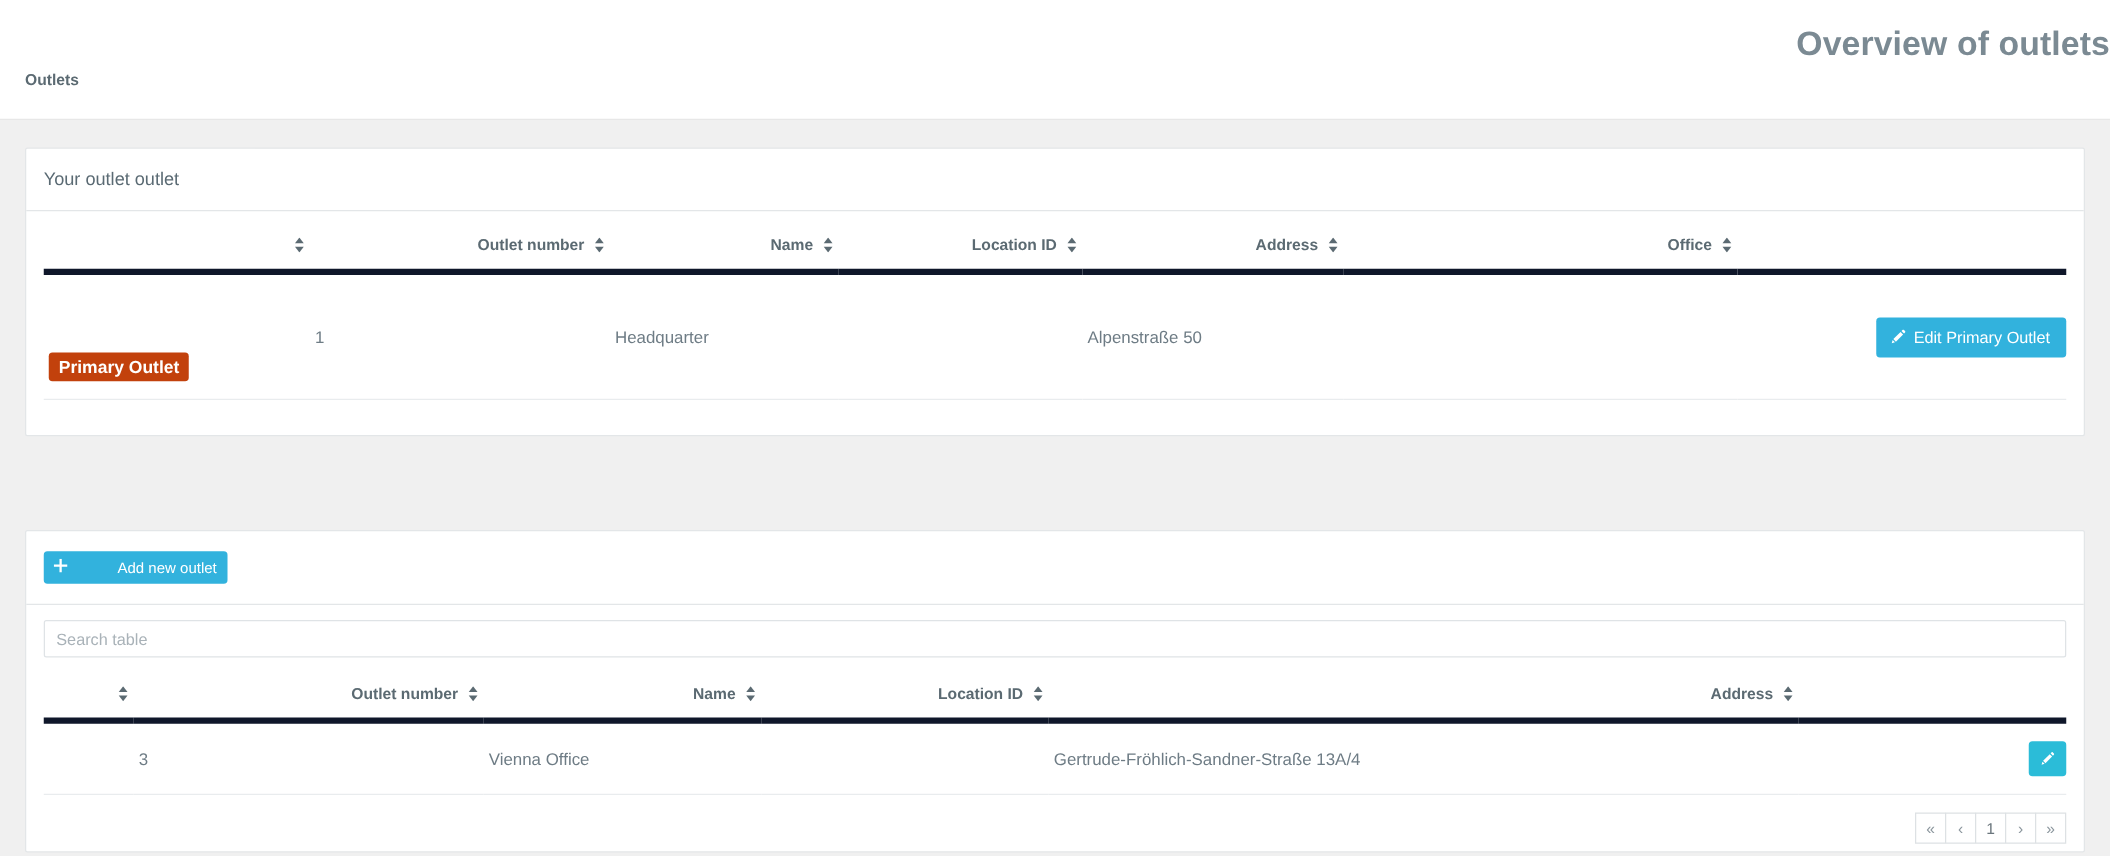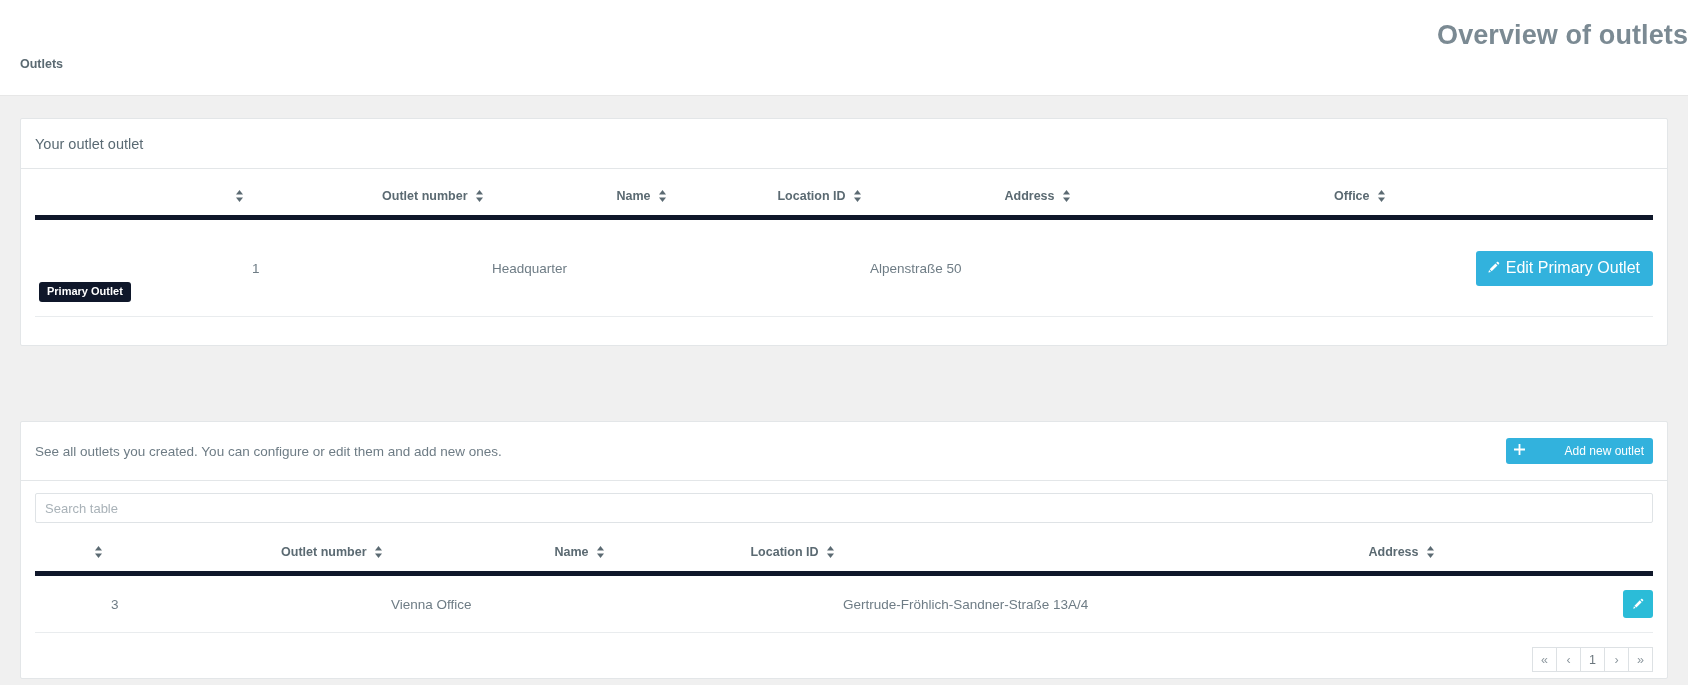--- a/index.html
+++ b/index.html
@@ -92,42 +92,42 @@
     margin-left: 4px;
     vertical-align: middle;
     position: relative;
     top: -1px;
   }
   .sort-icon svg { display: block; }
 
   
   .badge-primary-outlet {
     display: inline-block;
-    background: #0f172a;
+    background: #c2410c;
     color: #ffffff;
-    font-size: 11px;
+    font-size: 14px;
     font-weight: bold;
     padding: 4px 8px 5px 8px;
     border-radius: 3px;
     line-height: 1;
     white-space: nowrap;
     margin-top: 48px;
   }
 
   
   .btn {
     display: inline-flex;
     align-items: center;
     gap: 6px;
     background: #32b2dd;
     color: #ffffff;
     border: none;
     border-radius: 3px;
     font-family: "Liberation Sans", sans-serif;
-    font-size: 16px;
+    font-size: 13px;
     line-height: 1;
     padding: 9px 13px 10px 11px;
     cursor: pointer;
     white-space: nowrap;
   }
   .btn.btn-sm {
     font-size: 12px;
     padding: 6px 9px 7px 8px;
     gap: 38px;
   }
@@ -307,21 +307,20 @@
         </tbody>
       </table>
     </div>
   </div>
 
   <div class="spacer-2"></div>
 
   <div class="card">
 
     <div class="intro-row">
-      <div class="intro-text">See all outlets you created. You can configure or edit them and add new ones.</div>
       <button class="btn btn-sm">
         <span class="ico">
           <svg width="11" height="11" viewBox="0 0 12 12">
               <path d="M5 0h2v5h5v2H7v5H5V7H0V5h5z" fill="#ffffff"></path>
             </svg>
         </span>
         <span>Add new outlet</span>
       </button>
     </div>
 

